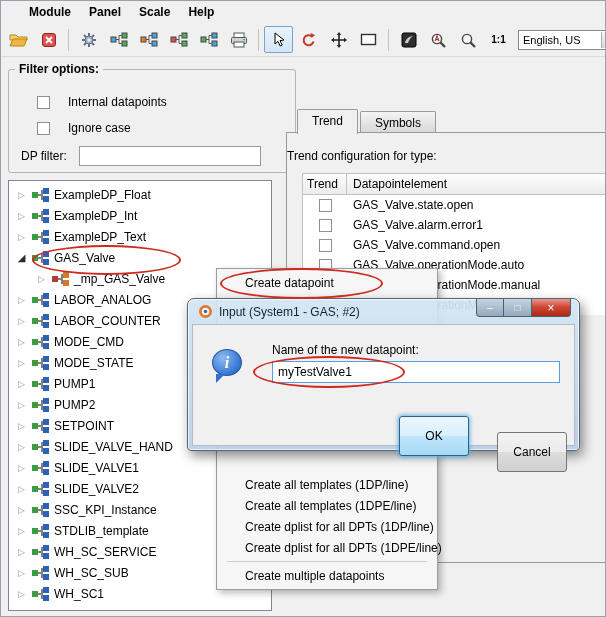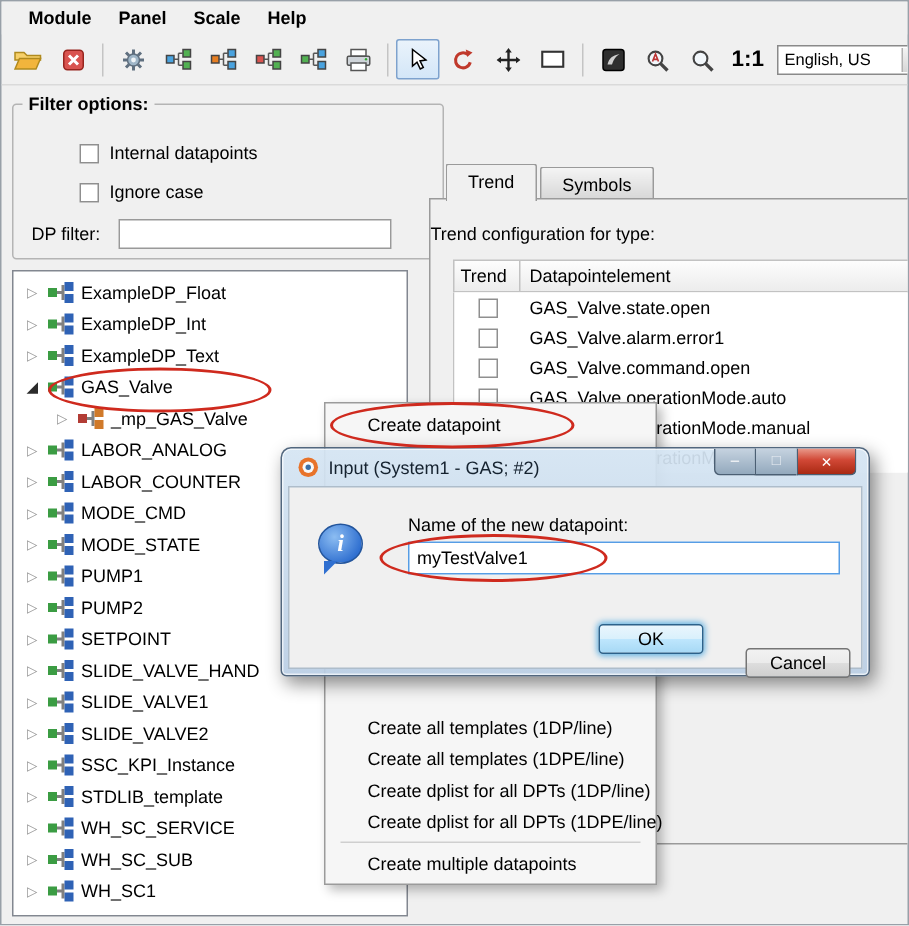--- a/index.html
+++ b/index.html
@@ -3,44 +3,44 @@
 <meta charset="utf-8">
 <style>
   * { margin:0; padding:0; box-sizing:border-box; }
   html,body { background:#ffffff; }
   #app { position:relative; width:606px; height:617px; background:#f0f0f0;
          font-family:"Liberation Sans", sans-serif; font-size:12px; color:#000;
          border:1px solid #98a0a8; overflow:hidden; }
 
   
   .menubar { position:absolute; left:0; top:0; right:0; height:22px; display:flex;
-             align-items:center; padding-left:9px; background:#f0f0f0; }
+             align-items:center; padding-left:19px; background:#f0f0f0; }
   .menu-item { padding:3px 9px; font-weight:bold; cursor:default; }
 
   
   .toolbar { position:absolute; left:0; top:22px; right:0; height:34px; display:flex;
              align-items:center; padding:0 3px; gap:1px; border-bottom:1px solid #dadada; }
   .tbtn { width:29px; height:27px; display:flex; align-items:center; justify-content:center;
           border:1px solid transparent; border-radius:2px; flex:0 0 auto; }
   .tbtn.selected { border-color:#7da2ce; background:linear-gradient(#eaf3fb,#d3e6f8); }
   .tsep { width:1px; height:22px; background:#c4c4c4; margin:0 4px; flex:0 0 auto; }
-  .ratio-label { font-weight:bold; font-size:15px; }
+  .ratio-label { font-weight:bold; font-size:10px; }
   .lang-combo { position:relative; margin-left:4px; width:100px; height:20px; background:#fff;
                 border:1px solid #8a8a8a; display:flex; align-items:center; padding:0 4px;
                 font-size:11px; flex:0 0 auto; }
   .lang-combo .arrow-box { position:absolute; right:1px; top:1px; bottom:1px; width:15px;
                 background:linear-gradient(#f4f4f4,#d6d6d6); border-left:1px solid #b0b0b0;
                 display:flex; align-items:center; justify-content:center; font-size:8px; color:#333; }
 
   
   .groupbox { position:absolute; left:7px; top:68px; width:288px; height:104px;
               border:1px solid #b4b4b4; border-radius:3px; }
   .group-title { position:absolute; top:-8px; left:6px; background:#f0f0f0; padding:0 4px;
                  font-weight:bold; }
-  .chk-row { position:absolute; left:16px; display:flex; align-items:center; gap:7px; height:16px;padding-left:28px; }
+  .chk-row { position:absolute; left:0; display:flex; align-items:center; gap:18px; height:16px;padding-left:28px; }
   .cbx { width:13px; height:13px; background:#fff; border:1px solid #8f8f8f; flex:0 0 auto; }
   .dp-row { position:absolute; left:12px; top:76px; display:flex; align-items:center; }
   .dp-label { width:58px; }
   .dp-input { width:182px; height:20px; border:1px solid #999; background:#fff; padding:2px 4px;
               font:12px "Liberation Sans", sans-serif; }
 
   
   .treepanel { position:absolute; left:7px; top:179px; width:264px; height:431px; background:#fff;
                border:1px solid #828790; overflow:hidden; padding-top:3px; }
   .tree-row { height:21px; display:flex; align-items:center; padding-left:7px; gap:5px; }
@@ -113,21 +113,21 @@
   .info-bubble { width:30px; height:27px; border-radius:50%;
                  background:radial-gradient(circle at 10px 8px,#8cbdf2,#2f6fd0 75%);
                  border:1px solid #23559c; color:#fff; display:flex; align-items:center;
                  justify-content:center; font:italic bold 16px "Liberation Serif", serif; }
   .info-tail { position:absolute; left:4px; bottom:-4px; width:0; height:0;
                border-right:9px solid transparent; border-top:9px solid #2f6fd0; }
   .dlg-label { position:absolute; left:84px; top:44px; }
   .dlg-input { position:absolute; left:84px; top:62px; width:288px; height:22px;
                border:1px solid #569de5; background:#fff; padding:2px 5px;
                font:12px "Liberation Sans", sans-serif; }
-  .btn { position:absolute; width:70px; height:20px; display:flex; align-items:center;
+  .btn { position:absolute; width:70px; height:40px; display:flex; align-items:center;
          justify-content:center; border-radius:3px; cursor:default; }
   .btn-ok { left:211px; top:117px; border:1px solid #2c628b;
             background:linear-gradient(#eaf6fd,#d9f0fc 49%,#bee6fd 51%,#a7d9f5);
             box-shadow:0 0 4px 1px #63b2e2; }
   .btn-cancel { left:309px; top:133px; border:1px solid #757575;
                 background:linear-gradient(#f2f2f2,#ebebeb 49%,#dddddd 51%,#cfcfcf); }
 
   
   .annot { position:absolute; border:2px solid #cf2a1e; border-radius:50%; z-index:20;
            pointer-events:none; }

